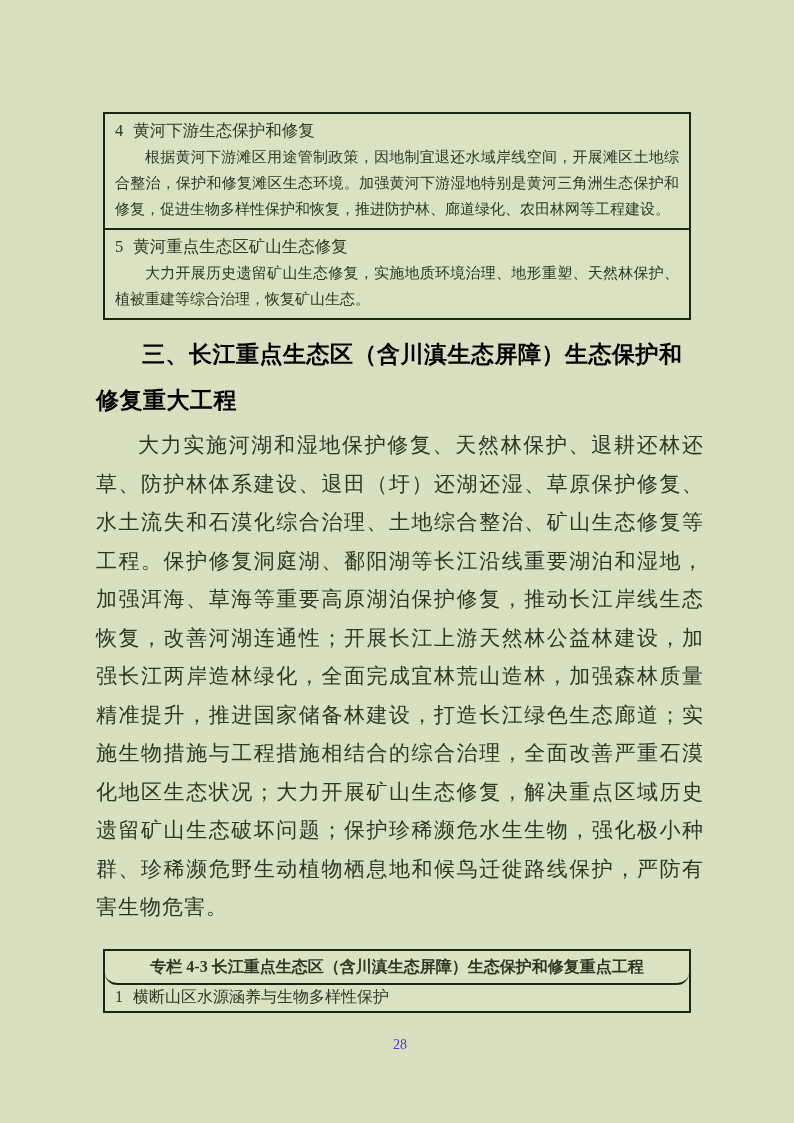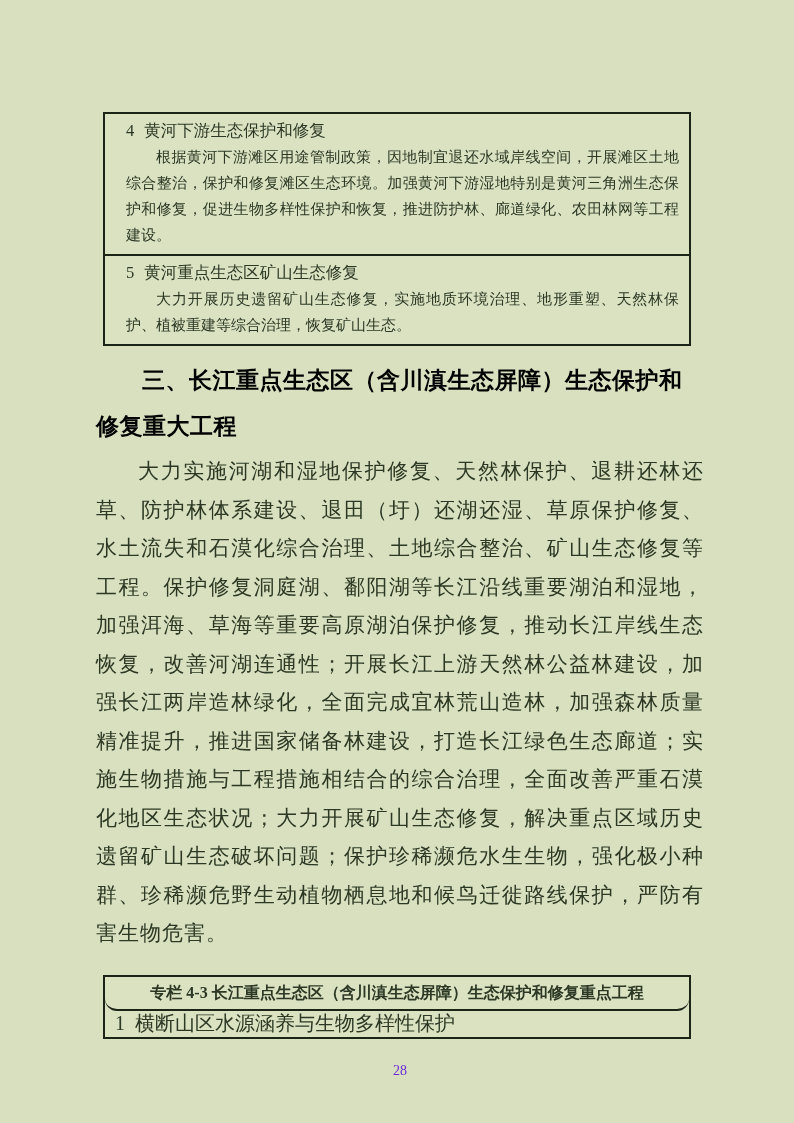--- a/index.html
+++ b/index.html
@@ -25,21 +25,21 @@
   .info-box {
     box-sizing: border-box;
     border: 2px solid #1c2418;
     background: #dae2c2;
   }
   .box-top {
     margin-top: 112px;
     margin-left: 7px;
     width: 588px;
   }
-  .box-row { padding: 4px 10px 6px 21px; }
+  .box-row { padding: 4px 10px 6px 10px; }
   .box-row + .box-row { border-top: 2px solid #1c2418; }
   .box-title {
     font-size: 16.5px;
     line-height: 26px;
     font-weight: normal;
   }
   .box-title .no { margin-right: 10px; }
   .box-body {
     font-size: 15px;
     line-height: 26px;
@@ -78,21 +78,21 @@
     padding: 4px 10px;
     font-size: 16px;
     line-height: 24px;
     font-weight: bold;
     text-align: center;
     border-bottom: 2px solid #1c2418;
     border-radius: 12px;
   }
   .box-bottom .box-row {
     padding: 1px 12px 3px 10px;
-    font-size: 20px;
+    font-size: 16px;
     line-height: 22px;
   }
 
   
   .page-number {
     margin-top: 24px;
     text-align: center;
     font-size: 14px;
     color: #6d28d9;
   }

